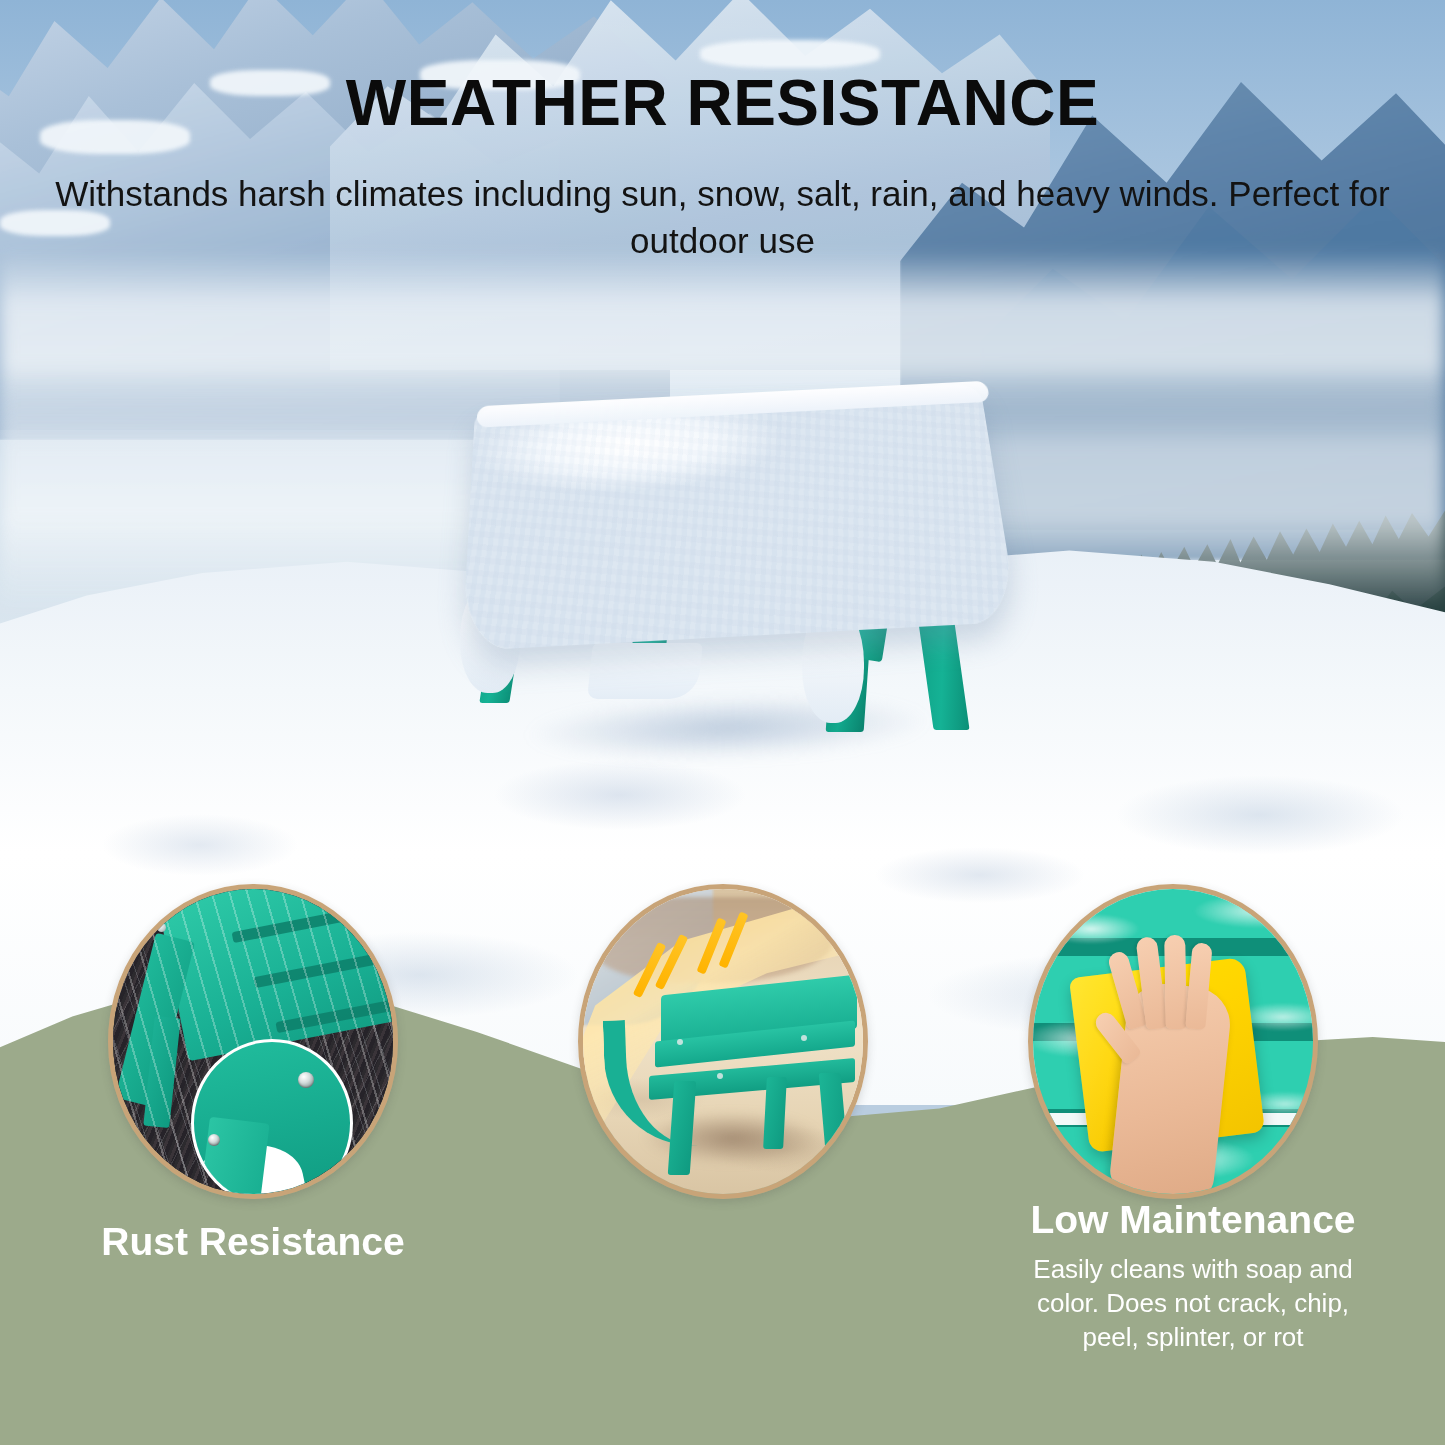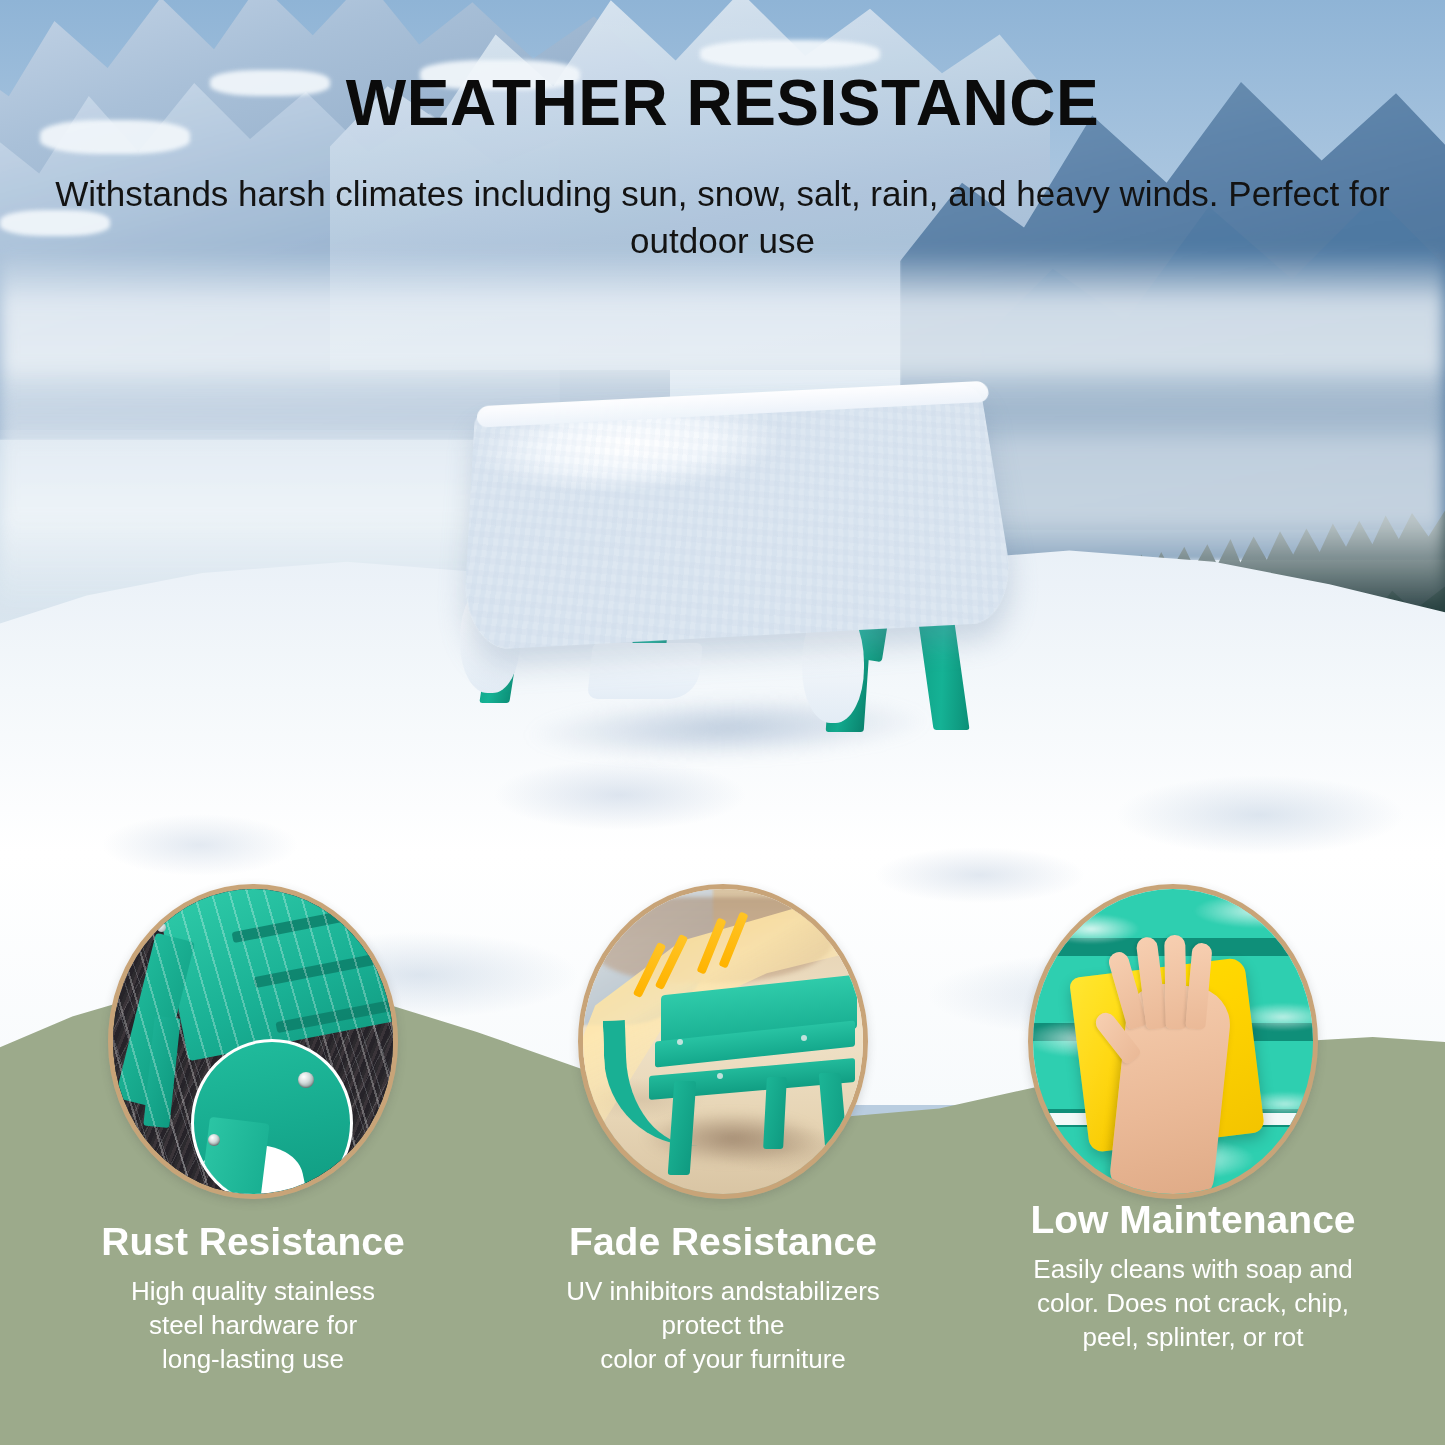--- a/index.html
+++ b/index.html
@@ -482,31 +482,22 @@
       <div class="finger f5"></div>
     </div>
   </div>
 
   <div class="title">WEATHER RESISTANCE</div>
   <div class="subtitle">Withstands harsh climates including sun, snow, salt,
 rain, and heavy winds. Perfect for outdoor use</div>
 
   <div class="feature f-a">
     <div class="f-title">Rust Resistance</div>
-    <div class="f-desc">High quality stainless
-steel hardware for
-long-lasting use</div>
   </div>
 
-  <div class="feature f-b">
-    <div class="f-title">Fade Resistance</div>
-    <div class="f-desc">UV inhibitors andstabilizers
-protect the
-color of your furniture</div>
-  </div>
 
   <div class="feature f-c">
     <div class="f-title">Low Maintenance</div>
     <div class="f-desc">Easily cleans with soap and
 color. Does not crack, chip,
 peel, splinter, or rot</div>
   </div>
 
 </div>
 

